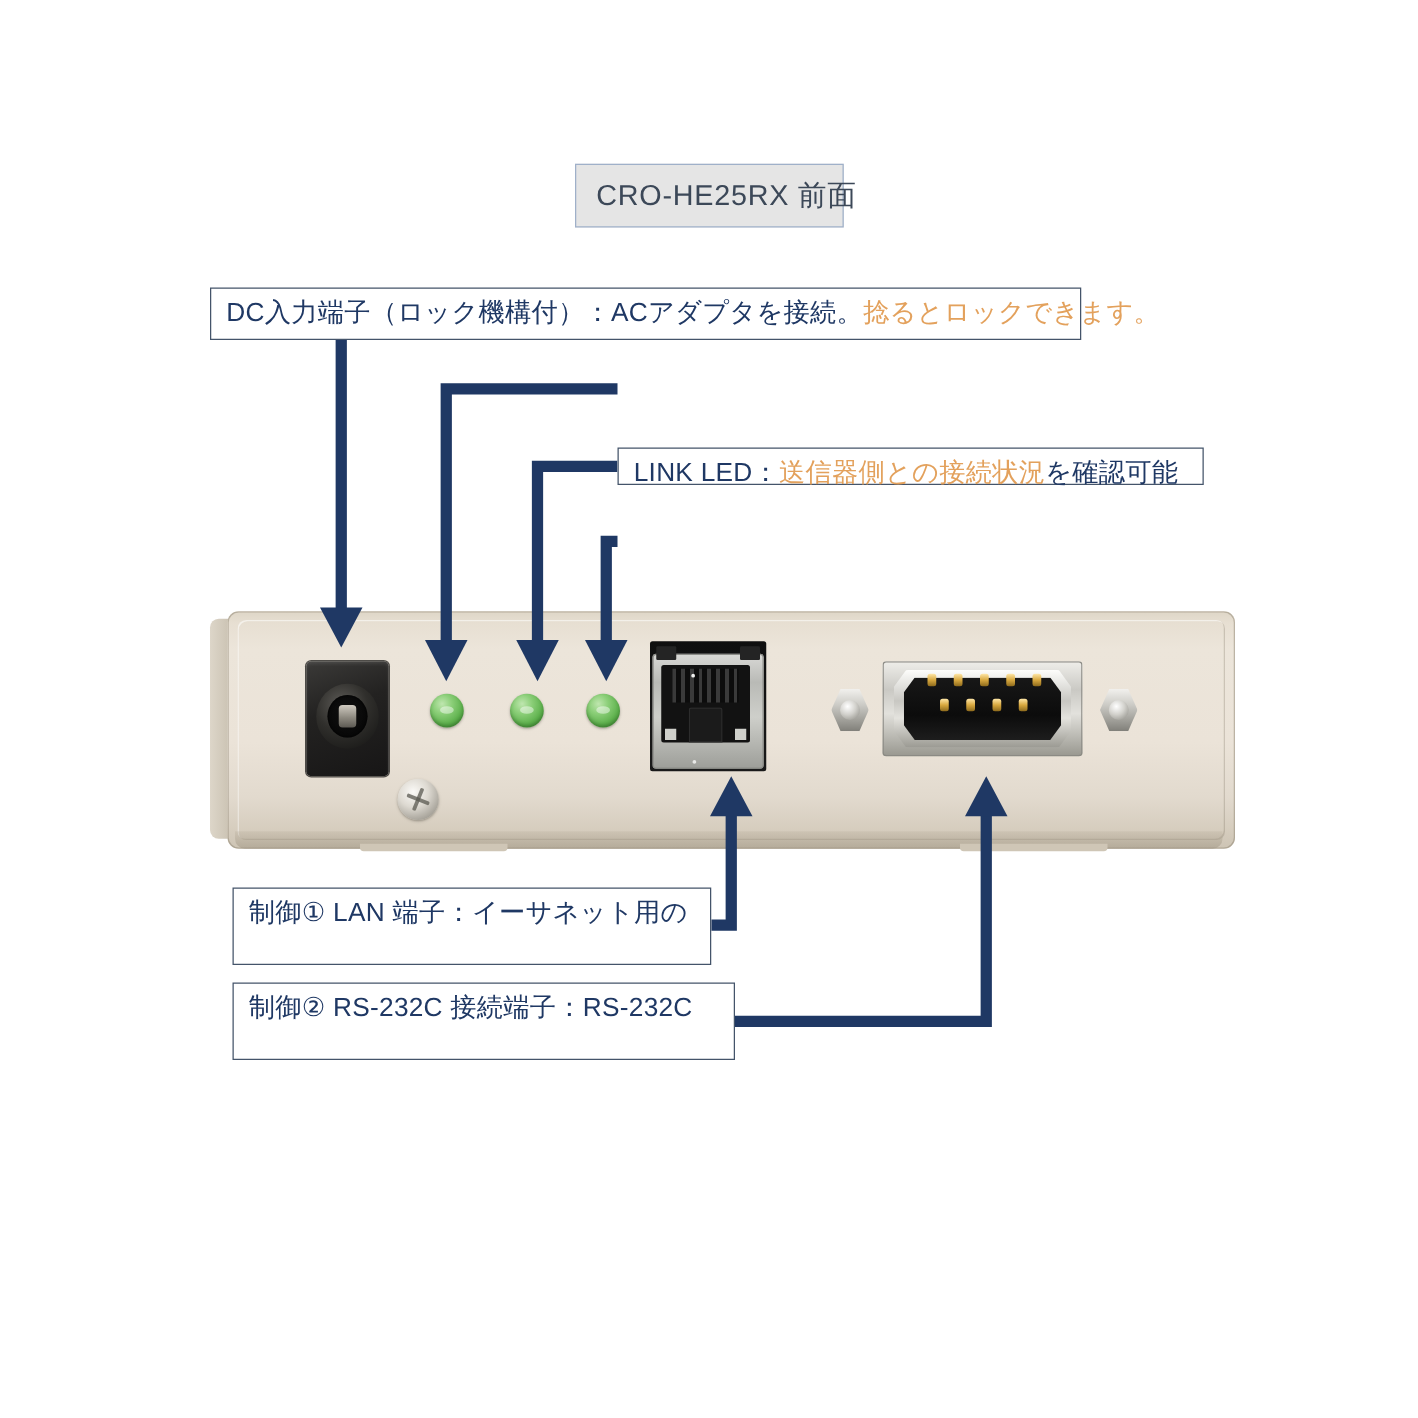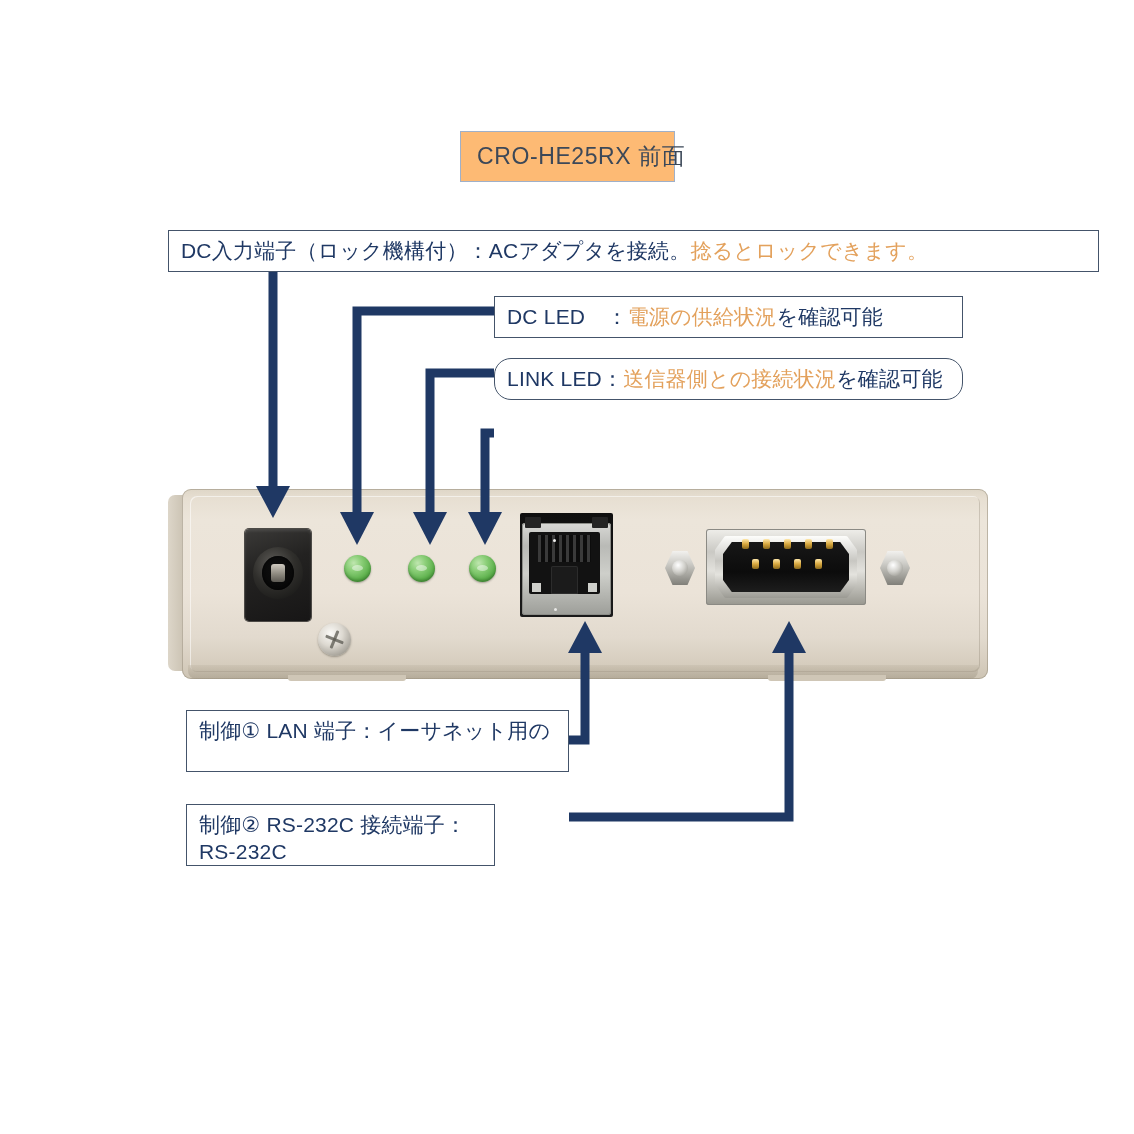--- a/index.html
+++ b/index.html
@@ -32,21 +32,21 @@
     white-space: nowrap;
     z-index: 30;
   }
   .box.wrap { white-space: normal; }
   .hl { color: #e3a15c; }
 
   .title-box {
     position: absolute;
     box-sizing: border-box;
     border: 1px solid #9fb0c9;
-    background: #fdba74;
+    background: #e5e5e5;
     color: #3c4858;
     font-size: 23px;
     letter-spacing: 0.6px;
     padding: 9px 16px;
     white-space: nowrap;
     z-index: 30;
   }
 
   
   .conn {
@@ -302,38 +302,35 @@
 </style>
 </head>
 <body>
 
 <div id="stage">
 
   <div class="title-box" style="left:460px; top:131px; width:215px;">
     <span>CRO-HE25RX 前面</span>
   </div>
 
-  <div class="box" style="left:168px; top:230px; width:931px; height:42px;">
+  <div class="box" style="left:168px; top:230px; width:697px; height:42px;">
     <span>DC入力端子（ロック機構付）：ACアダプタを接続。</span><span class="hl">捻るとロックできます。</span>
   </div>
 
-  <div class="box" style="left:494px; top:296px; width:469px; height:42px;">
-    <span>DC LED　：</span><span class="hl">電源の供給状況</span><span>を確認可能</span>
-  </div>
-
-  <div class="box" style="left:494px; top:358px; width:469px; height:42px;border-radius:17px;">
+
+  <div class="box" style="left:494px; top:358px; width:469px; height:30px;">
     <span>LINK LED：</span><span class="hl">送信器側との接続状況</span><span>を確認可能</span>
   </div>
 
 
   <div class="box wrap" style="left:186px; top:710px; width:383px; height:62px;">
     <div>制御① LAN 端子：イーサネット用の</div>
   </div>
 
-  <div class="box wrap" style="left:186px; top:804px; width:309px; height:62px;">
+  <div class="box wrap" style="left:186px; top:786px; width:402px; height:62px;">
     <div>制御② RS-232C 接続端子：RS-232C</div>
   </div>
 
 
   <svg class="conn" style="left:0; top:0;" width="1134" height="1134">
 
     <path class="navy-stroke" d="M273,272 L273,492"></path>
     <polygon class="navy-fill" points="273,518 256,486 290,486"></polygon>
 
     <path class="navy-stroke" d="M494,311 L357,311 L357,518"></path>

